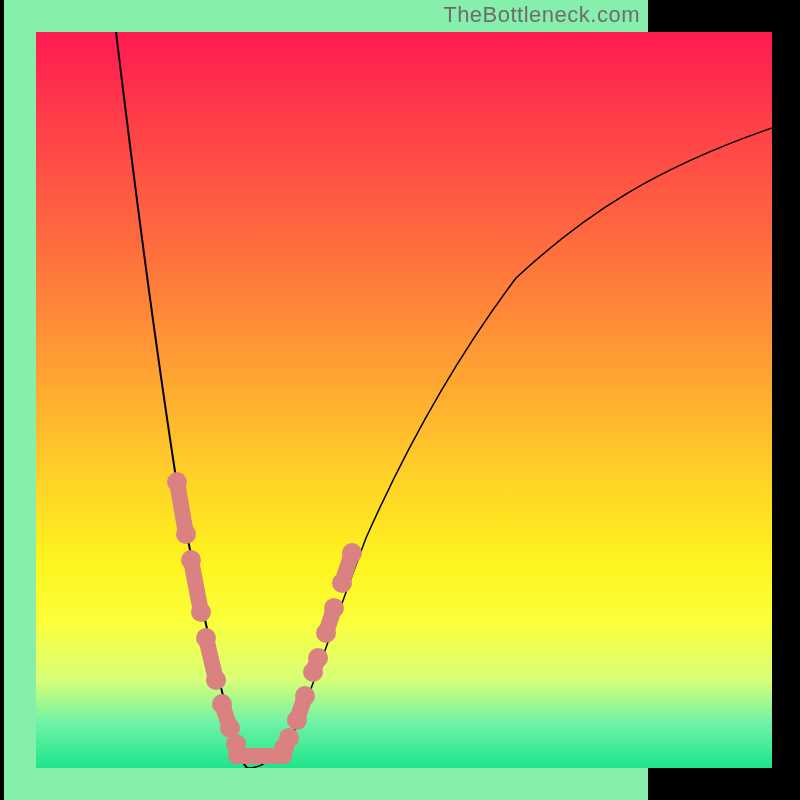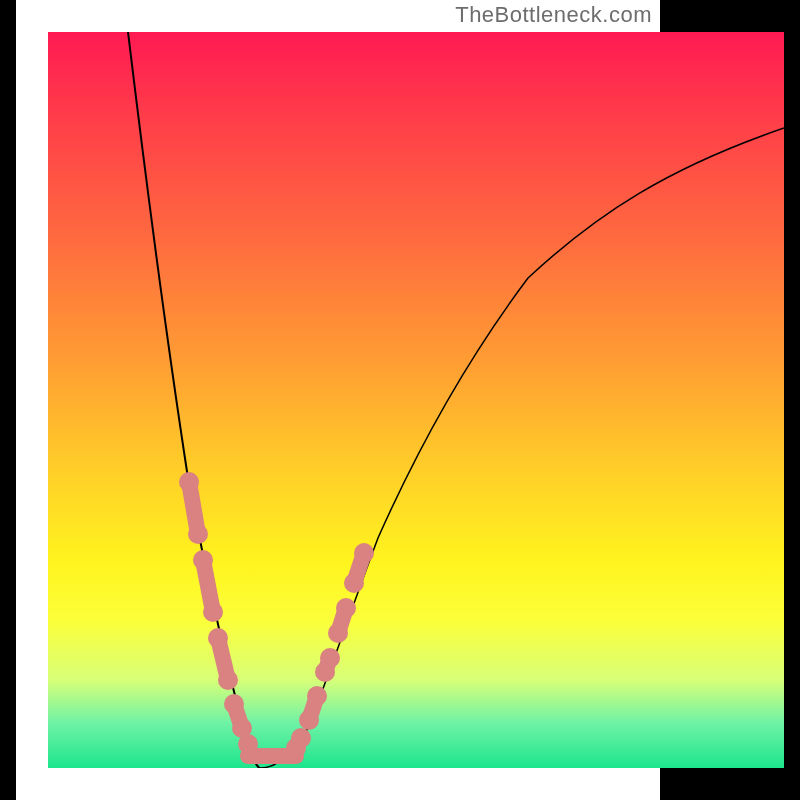--- a/index.html
+++ b/index.html
@@ -6,25 +6,25 @@
     margin: 0;
     padding: 0;
     width: 800px;
     height: 800px;
     background: #000;
     overflow: hidden;
     font-family: Arial, Helvetica, sans-serif;
   }
   .frame {
     position: absolute;
-    left: 16px;
+    left: 4px;
     top: 0;
     width: 644px;
     height: 800px;
-    background: #ffffff;
+    background: #86efac;
   }
   .plot {
     position: absolute;
     left: 32px;
     top: 32px;
     width: 736px;
     height: 736px;
     background: linear-gradient(
       to bottom,
       #ff1a52 0%,

